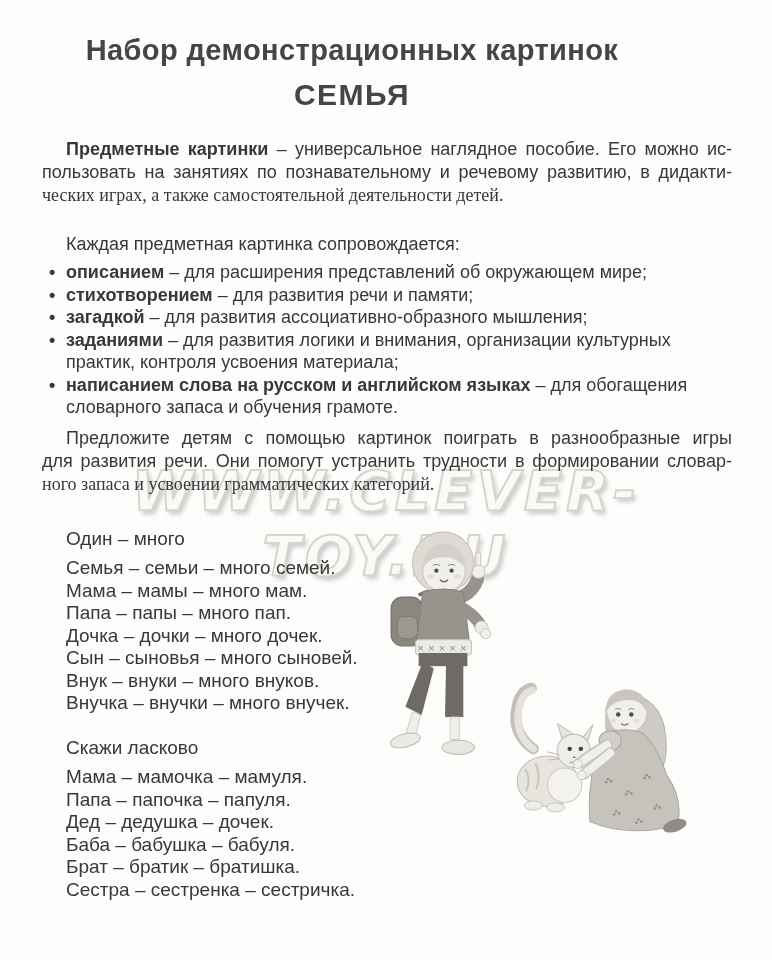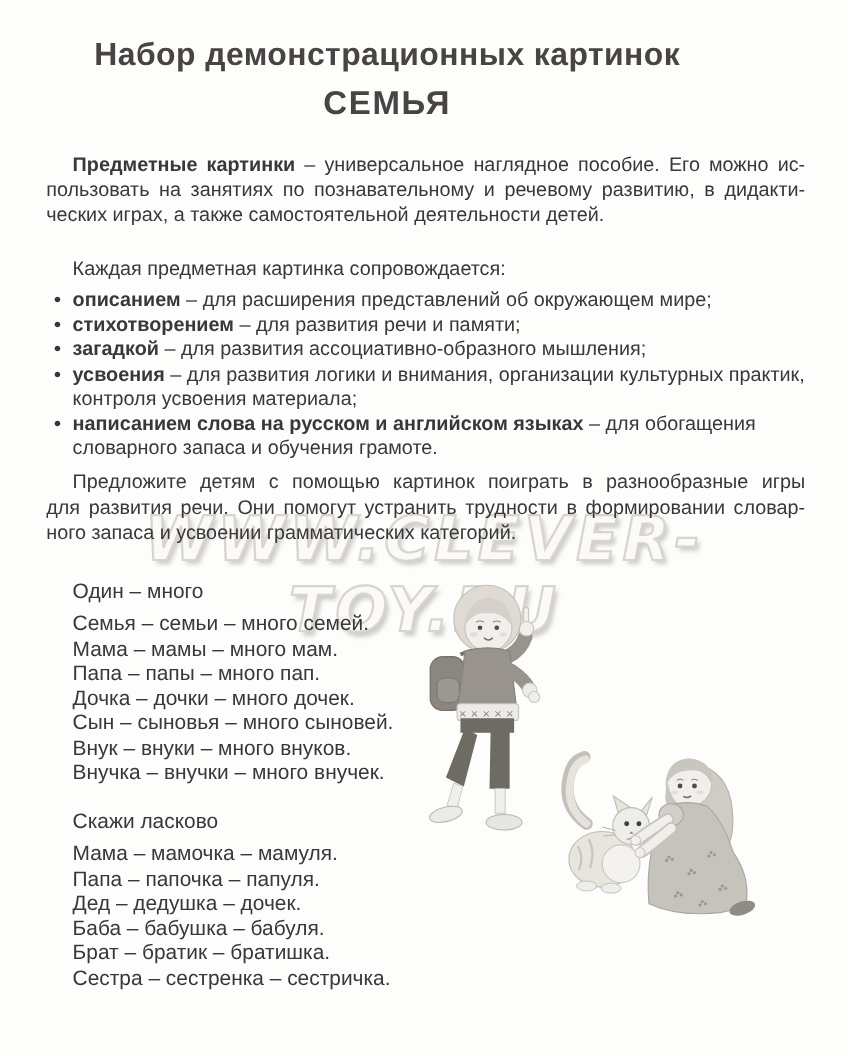--- a/index.html
+++ b/index.html
@@ -28,21 +28,21 @@
     -webkit-text-stroke:2px #d8d4ce;
     text-shadow:3px 4px 4px rgba(120,115,108,0.35);
   }
 
   
   .content{position:absolute;top:138px;left:42px;width:690px;z-index:2;
            font-size:18px;line-height:23px;}
   .jline{text-align:justify;height:23px;overflow:hidden;}
   .jline::after{content:"";display:inline-block;width:100%;height:0;}
   .para div.jline:first-of-type{text-indent:24px;}
-  .para div.jline:last-of-type{text-align:left;}
+  .para div.jline:last-of-type{text-align:left;font-family:Liberation Serif, serif;}
   .para div.jline:last-of-type::after{content:none;}
   .term{font-weight:bold;margin-top:24px;}
 
   .lead{margin-top:26px;text-indent:24px;}
 
   .bullets{margin-top:5px;}
   .bullet{position:relative;padding-left:24px;line-height:22.5px;}
   .bullet::before{content:"\2022";position:absolute;left:7px;top:0;
                   font-weight:bold;color:#383838;}
 
@@ -87,21 +87,21 @@
     <div class="lead">Каждая предметная картинка сопровождается:</div>
 
     <div class="bullets">
 
         <div class="bullet"><span class="term">описанием</span><span> – для расширения представлений об окружающем мире;</span></div>
 
         <div class="bullet"><span class="term">стихотворением</span><span> – для развития речи и памяти;</span></div>
 
         <div class="bullet"><span class="term">загадкой</span><span> – для развития ассоциативно-образного мышления;</span></div>
 
-        <div class="bullet"><span class="term">усвоения</span><span> – для развития логики и внимания, организации культурных практик, контроля усвоения материала;</span></div>
+        <div class="bullet"><span class="term">заданиями</span><span> – для развития логики и внимания, организации культурных практик, контроля усвоения материала;</span></div>
 
         <div class="bullet"><span class="term">написанием слова на русском и английском языках</span><span> – для обогащения словарного запаса и обучения грамоте.</span></div>
       </div>
 
     <div class="para" id="suggestion">
 
         <div class="jline">Предложите детям с помощью картинок поиграть в разнообразные игры</div>
 
         <div class="jline">для развития речи. Они помогут устранить трудности в формировании словар-</div>
 

